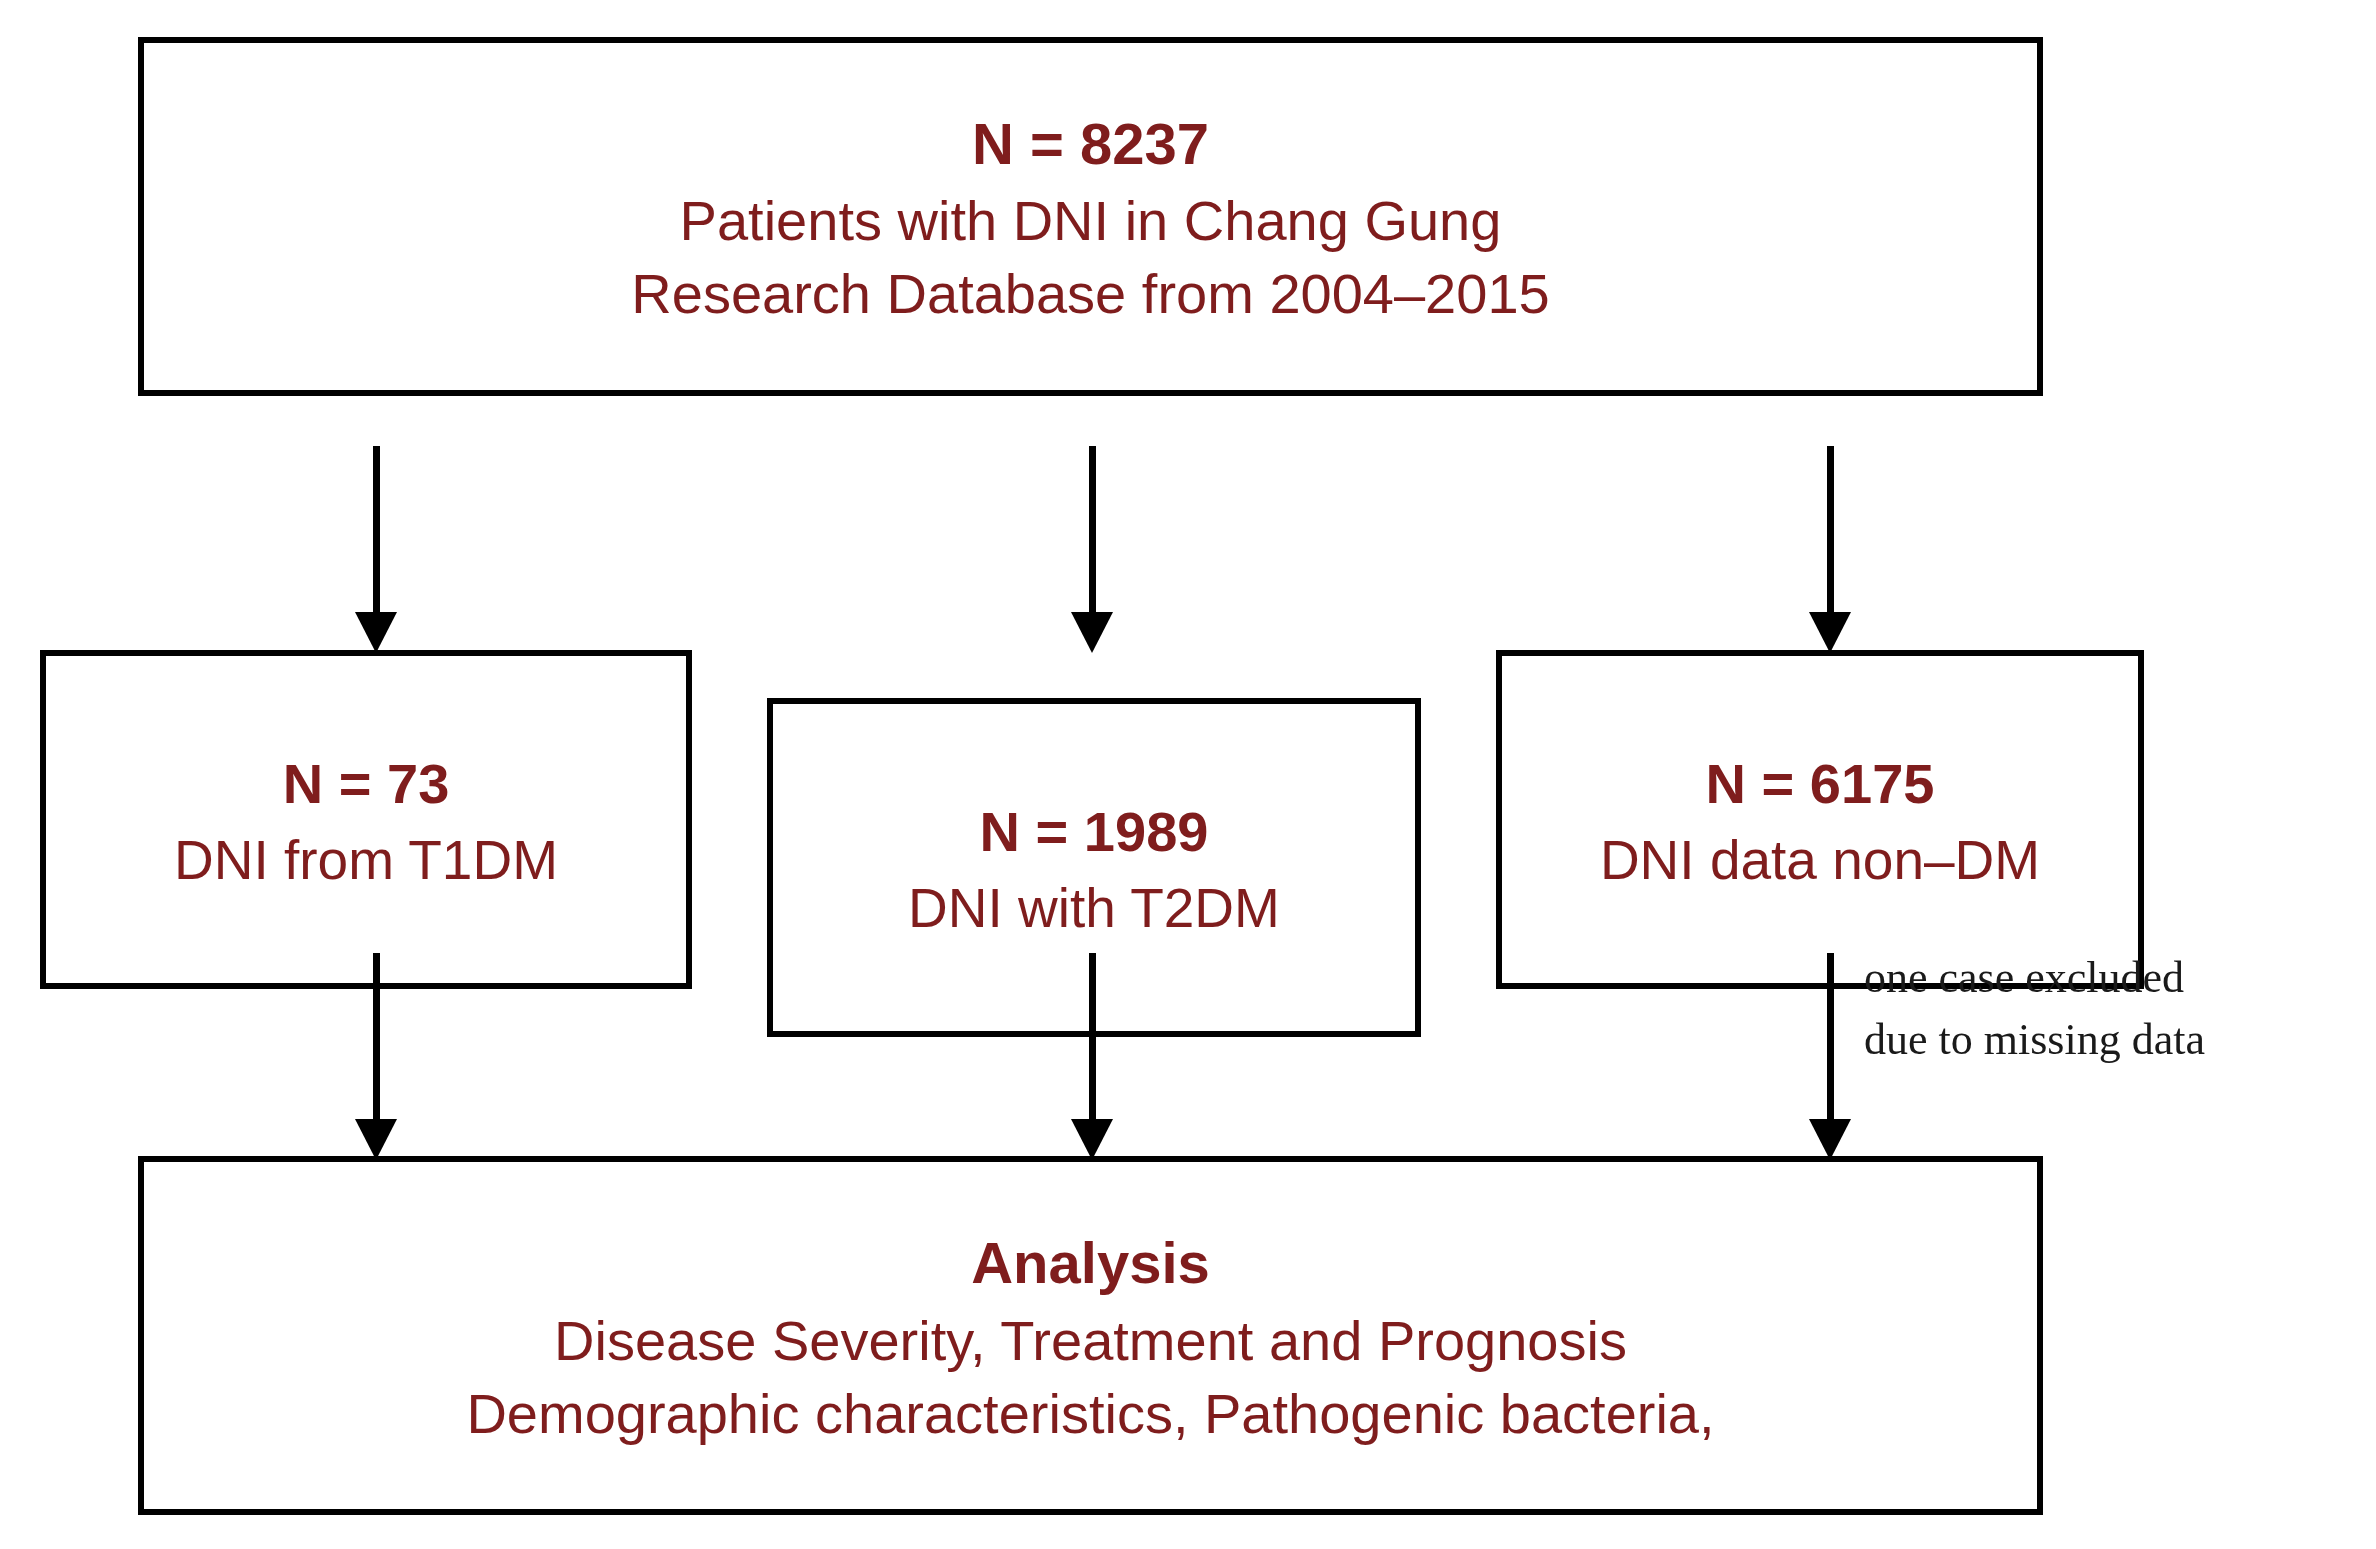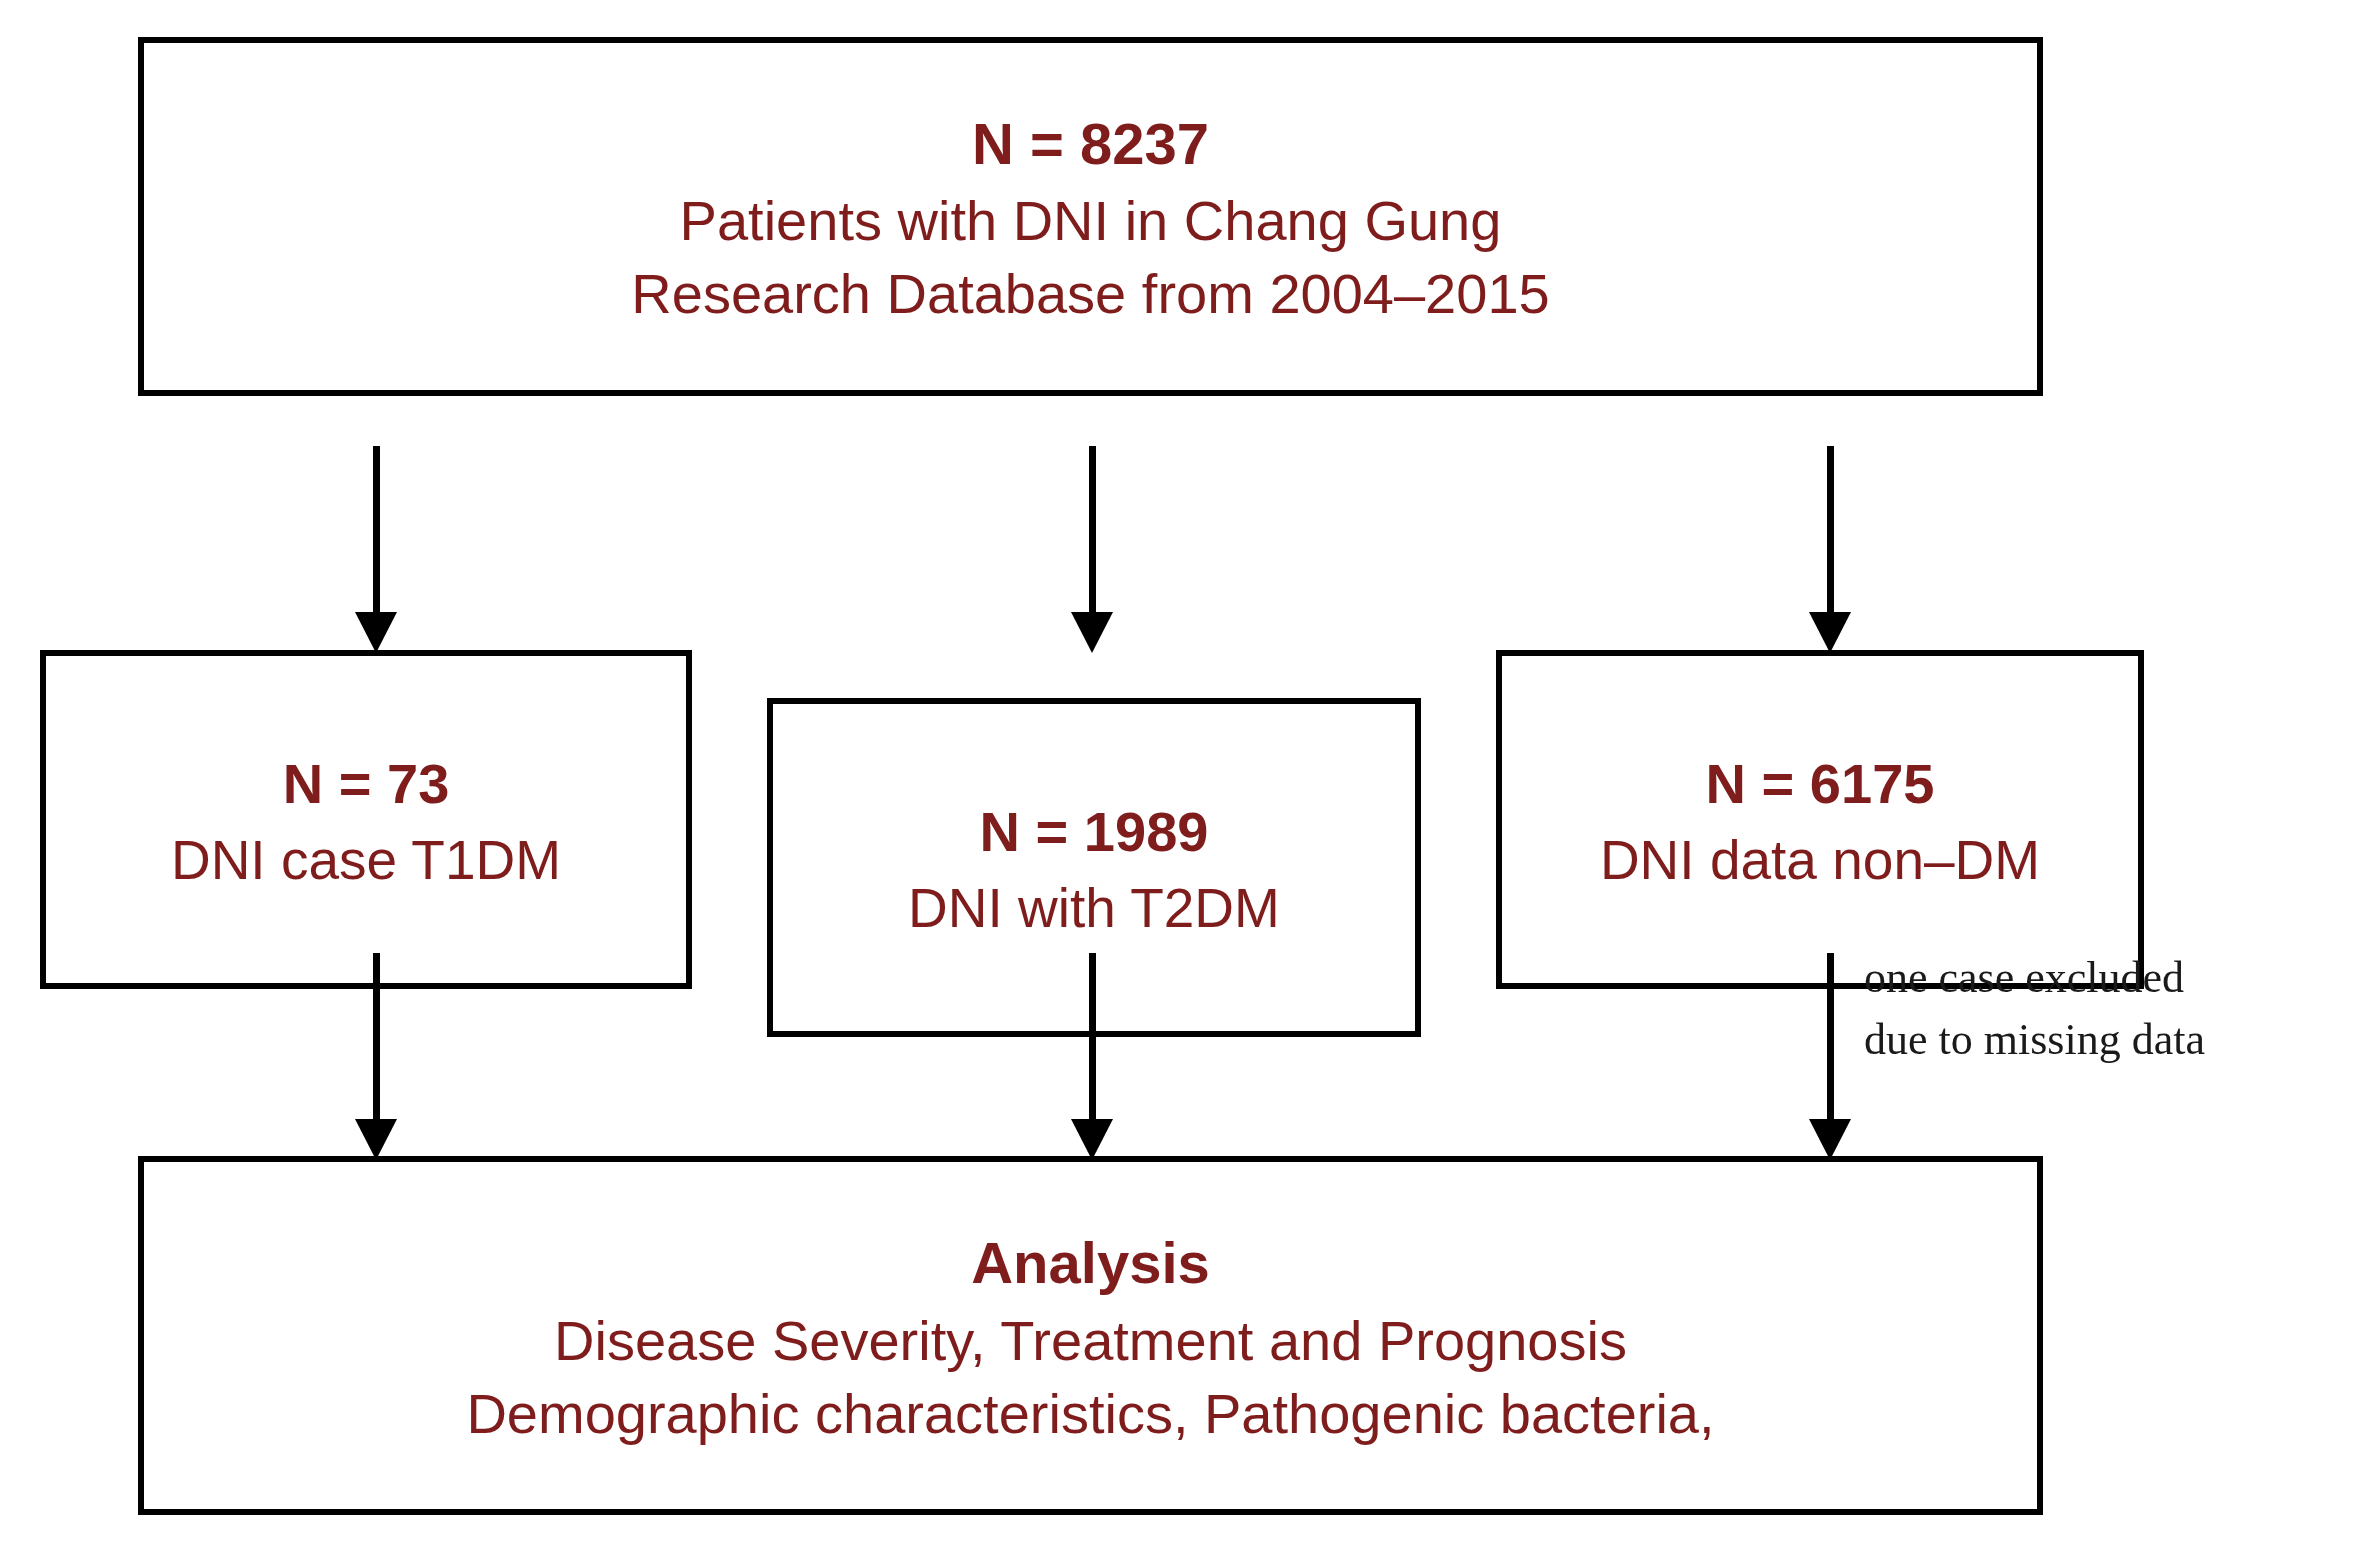--- a/index.html
+++ b/index.html
@@ -146,21 +146,21 @@
     <span class="shaft"></span>
     <span class="head"></span>
   </div>
   <div class="arrow arrow-upper" id="arrow-top-to-nondm">
     <span class="shaft"></span>
     <span class="head"></span>
   </div>
 
   <div class="flow-box box-mid" id="box-t1dm">
     <span class="line bold">N = 73</span>
-    <span class="line">DNI case T1DM</span>
+    <span class="line">DNI from T1DM</span>
   </div>
 
   <div class="flow-box box-mid" id="box-t2dm">
     <span class="line bold">N = 1989</span>
     <span class="line">DNI with T2DM</span>
   </div>
 
   <div class="flow-box box-mid" id="box-nondm">
     <span class="line bold">N = 6175</span>
     <span class="line">DNI data non–DM</span>

